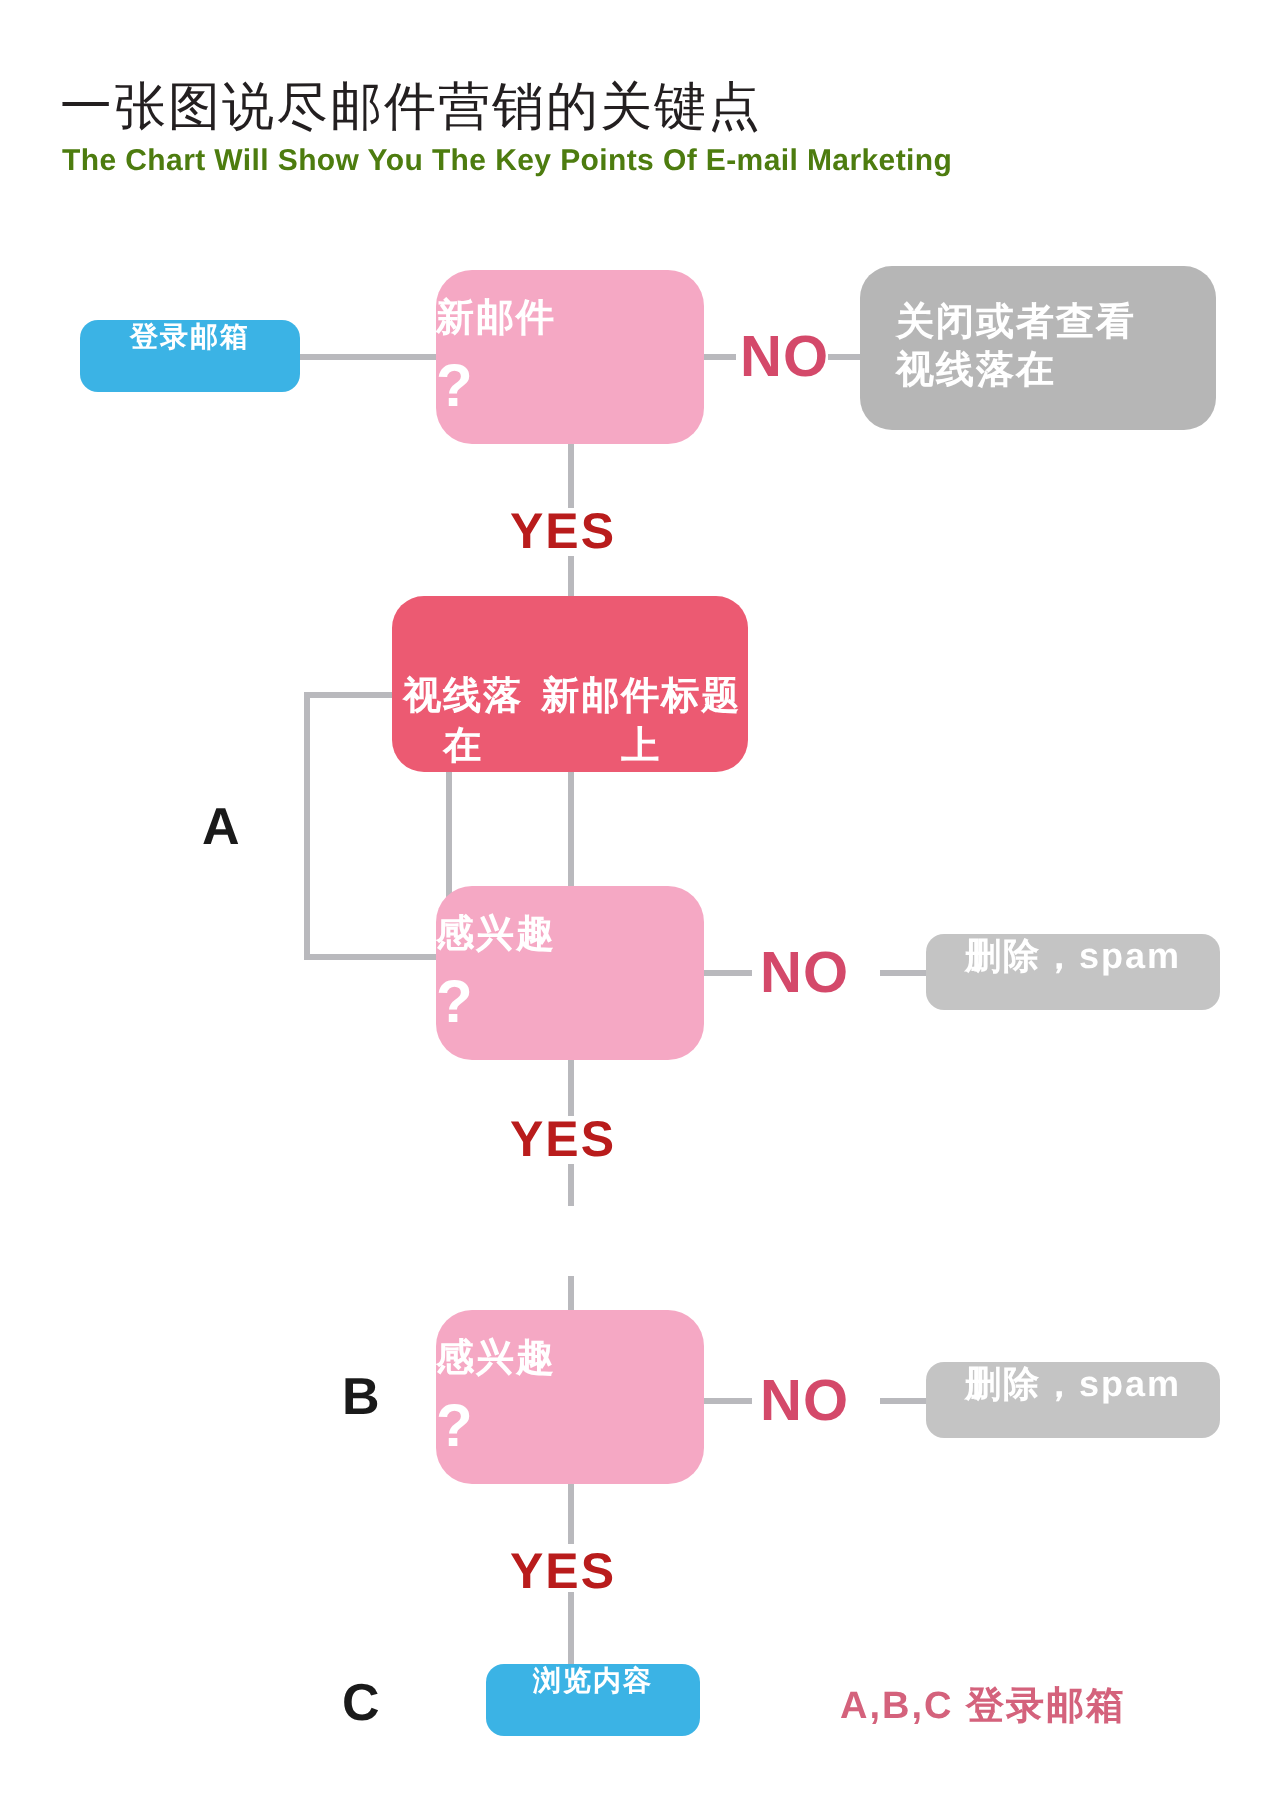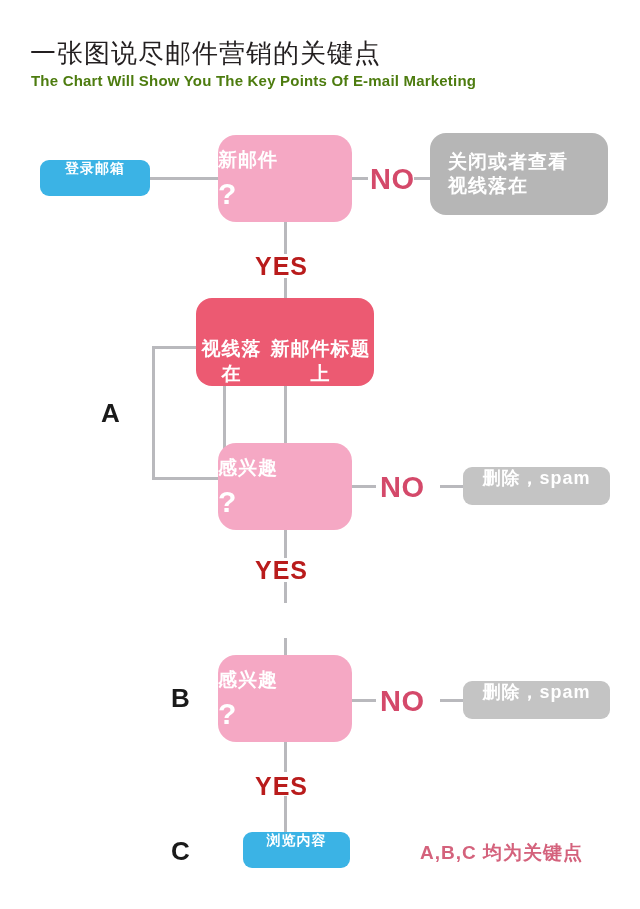--- a/index.html
+++ b/index.html
@@ -215,15 +215,15 @@
   <div class="node pill" style="left:463px; top:681px; width:147px; height:38px; background:#c4c4c4; font-size:18px;">
     <span>删除，spam</span>
   </div>
 
   <div class="label-yes" style="left:255px; top:772px;">YES</div>
 
   <div class="node pill" style="left:243px; top:832px; width:107px; height:36px; background:#3bb3e5;">
     <span>浏览内容</span>
   </div>
 
-  <div class="footnote" style="left:420px; top:840px;">A,B,C 均为关键点</div>
+  <div class="footnote" style="left:420px; top:840px;">A,B,C 登录邮箱</div>
 
 </div>
 
 </body></html>

